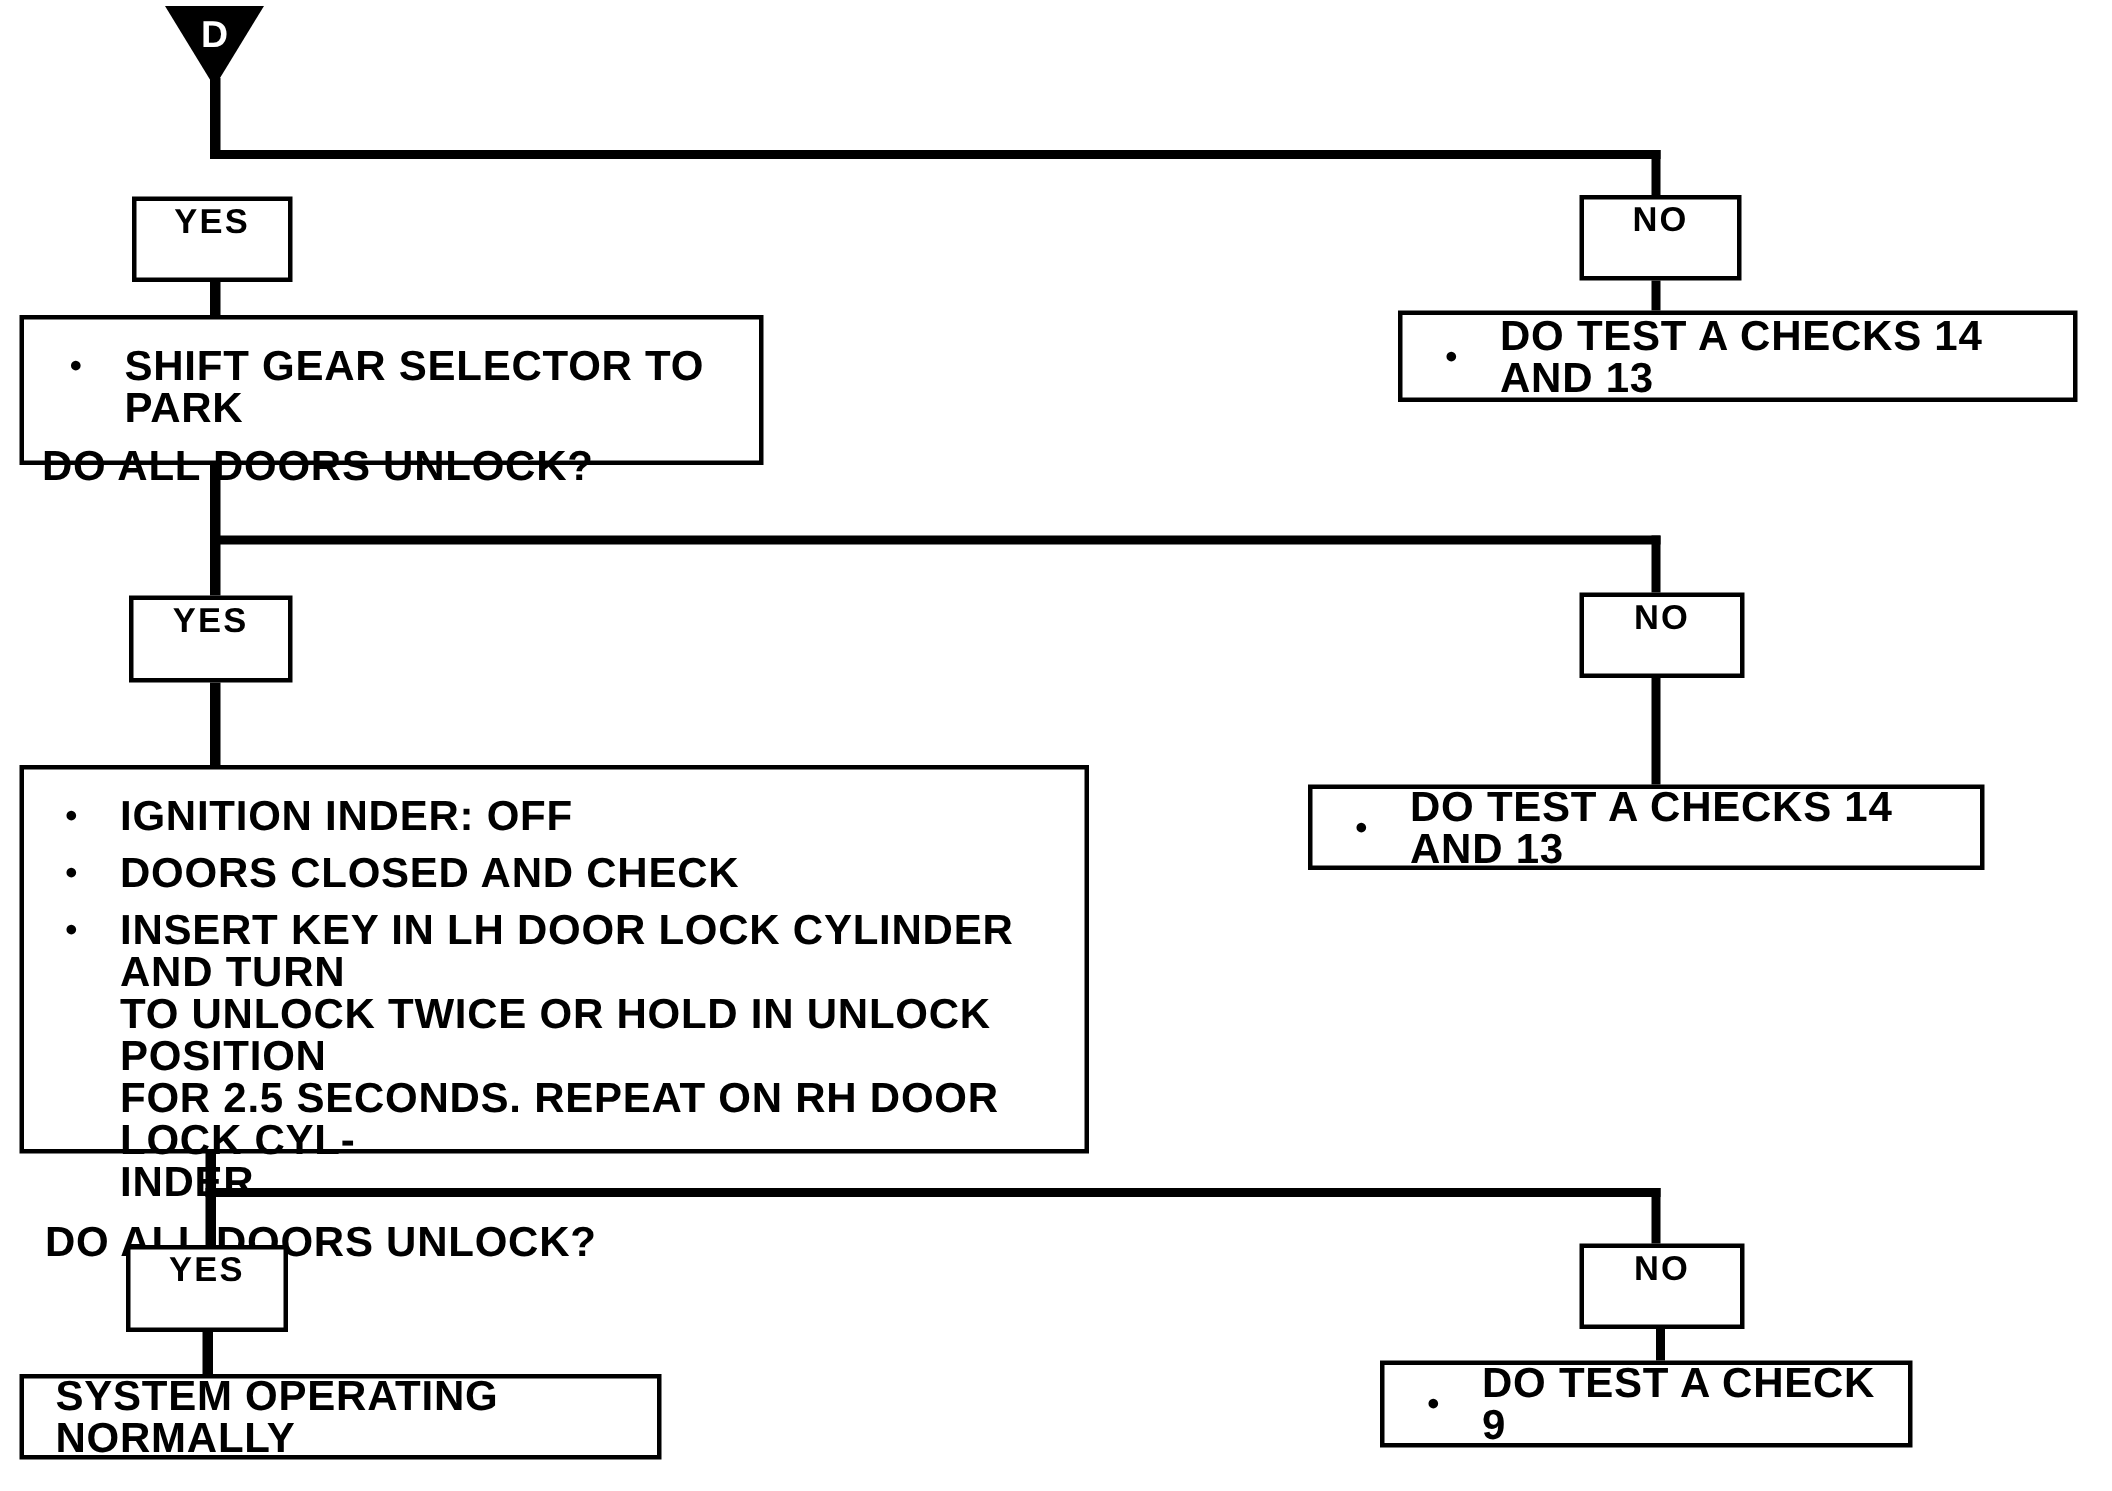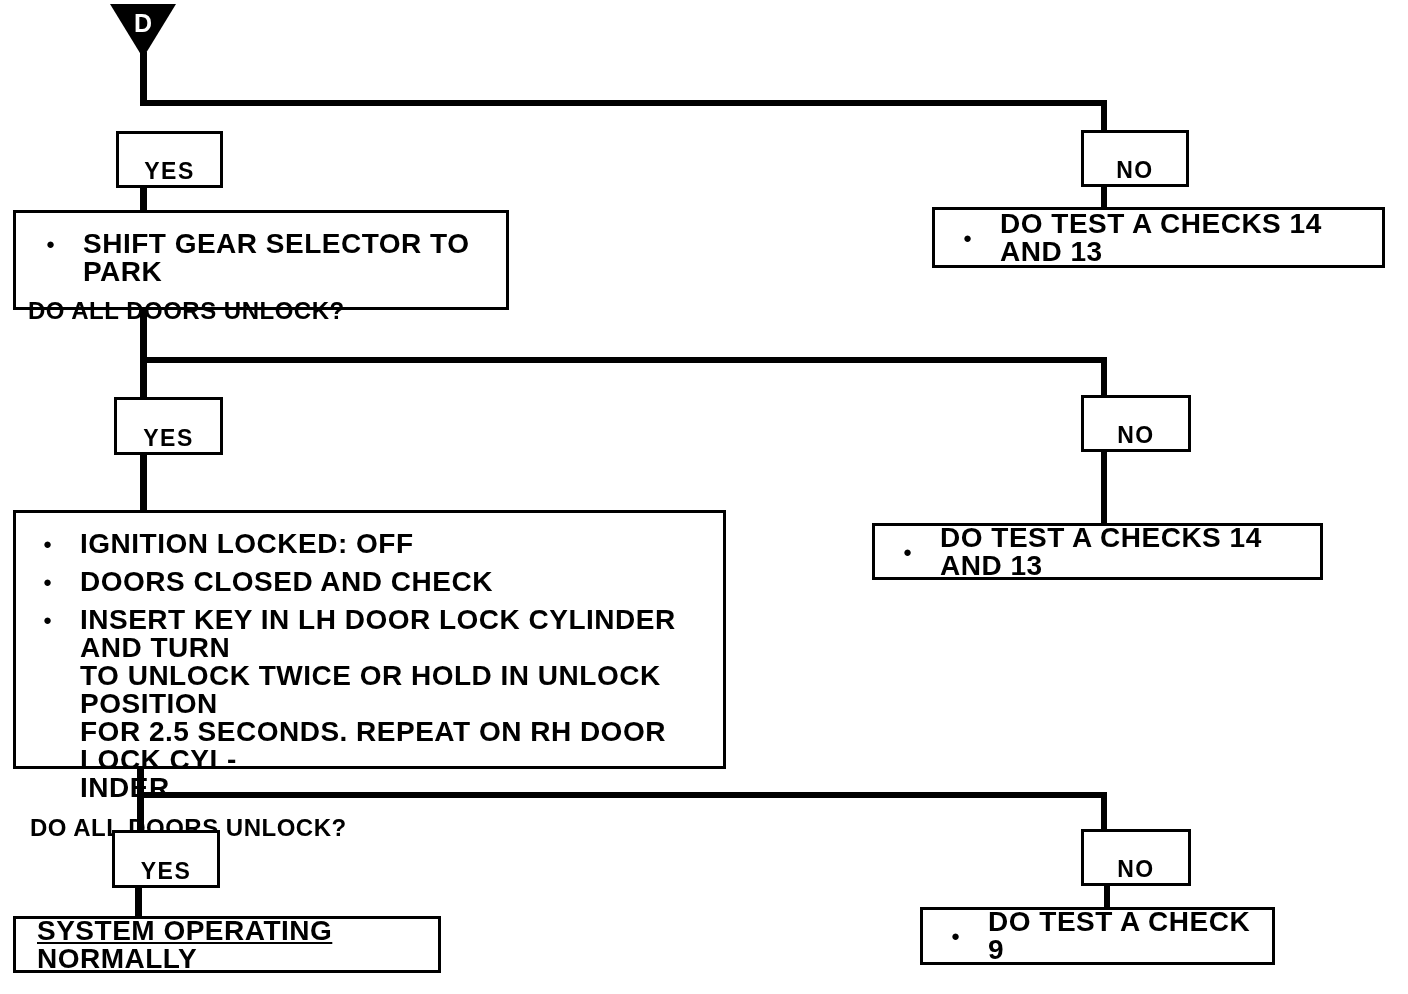--- a/index.html
+++ b/index.html
@@ -10,28 +10,28 @@
     height: 994px;
     background: #ffffff;
     color: #000000;
     font-family: "Liberation Sans", sans-serif;
     font-weight: bold;
     overflow: hidden;
   }
   .line { position: absolute; background: #000000; }
   .box  { position: absolute; border: 3px solid #000000; background: #ffffff; }
   .label-box {
-    display: flex; align-items: flex-end; justify-content: center;
-    font-size: 23px; letter-spacing: 1.5px; margin-left: 28px;
+    display: flex; align-items: flex-start; justify-content: center;
+    font-size: 23px; letter-spacing: 1.5px;
   }
   .step-text { font-size: 28px; letter-spacing: 0.5px; line-height: 28px; }
   .brow { display: flex; align-items: flex-start; }
   .bullet { font-size: 15px; line-height: 28px; width: 37px; flex: 0 0 37px; text-align: left; }
   .pre { white-space: pre-line; }
-  .question { font-size: 24px; letter-spacing: 0.5px; line-height: 28px; }
+  .question { font-size: 28px; letter-spacing: 0.5px; line-height: 28px; }
   .action-row { height: 100%; display: flex; align-items: center; padding-left: 28px; }
   .connector { position: absolute; left: 110px; top: 4px; width: 66px; height: 54px; }
   .tri {
     width: 0; height: 0;
     border-left: 33px solid transparent;
     border-right: 33px solid transparent;
     border-top: 54px solid #000000;
   }
   .tri-label {
     position: absolute; top: 5px; left: 0; width: 100%;
@@ -86,21 +86,21 @@
   <div class="box label-box" style="left:86px; top:397px; width:109px; height:58px;">
     <span>YES</span>
   </div>
   <div class="box label-box" style="left:1053px; top:395px; width:110px; height:57px;">
     <span>NO</span>
   </div>
 
   <div class="box" style="left:13px; top:510px; width:713px; height:259px;">
     <div class="brow" style="margin:17px 0 0 27px;">
       <span class="bullet">●</span>
-      <span class="step-text">IGNITION LOCKED: OFF</span>
+      <span class="step-text">IGNITION INDER: OFF</span>
     </div>
     <div class="brow" style="margin:10px 0 0 27px;">
       <span class="bullet">●</span>
       <span class="step-text">DOORS CLOSED AND CHECK</span>
     </div>
     <div class="brow" style="margin:10px 0 0 27px;">
       <span class="bullet">●</span>
       <span class="step-text pre">INSERT KEY IN LH DOOR LOCK CYLINDER AND TURN
 TO UNLOCK TWICE OR HOLD IN UNLOCK POSITION
 FOR 2.5 SECONDS. REPEAT ON RH DOOR LOCK CYL-
@@ -122,21 +122,21 @@
   <div class="line" style="left:135px; top:886px; width:7px; height:32px;"></div>
   <div class="line" style="left:1104px; top:884px; width:6px; height:25px;"></div>
 
   <div class="box label-box" style="left:84px; top:830px; width:108px; height:58px;">
     <span>YES</span>
   </div>
   <div class="box label-box" style="left:1053px; top:829px; width:110px; height:57px;">
     <span>NO</span>
   </div>
 
-  <div class="box" style="left:13px; top:916px; width:428px; height:57px;text-decoration:underline;">
+  <div class="box" style="left:13px; top:916px; width:428px; height:57px;">
     <div class="result-row">
       <span class="step-text">SYSTEM OPERATING NORMALLY</span>
     </div>
   </div>
 
   <div class="box" style="left:920px; top:907px; width:355px; height:58px;">
     <div class="action-row">
       <span class="bullet">●</span>
       <span class="step-text">DO TEST A CHECK 9</span>
     </div>

